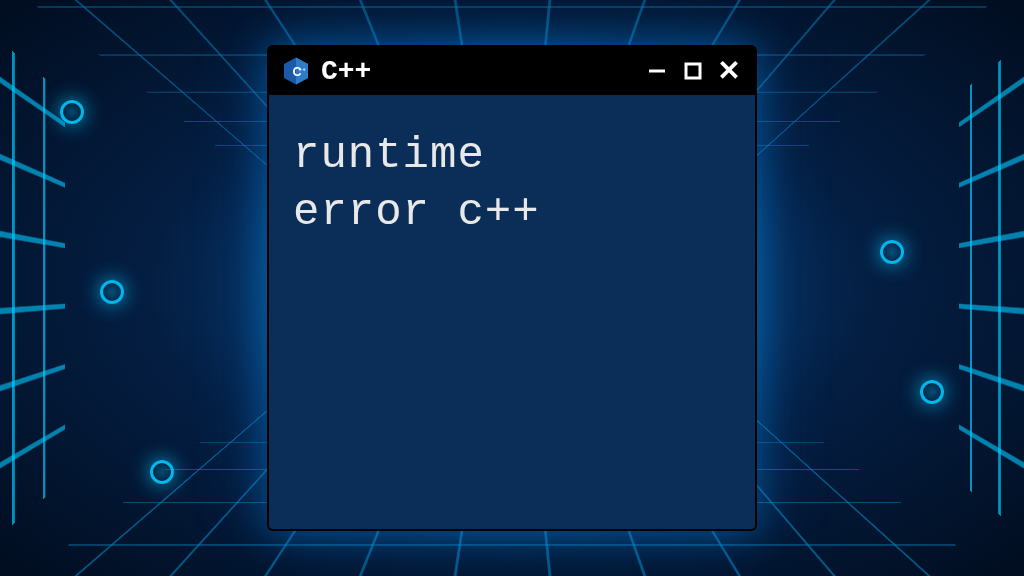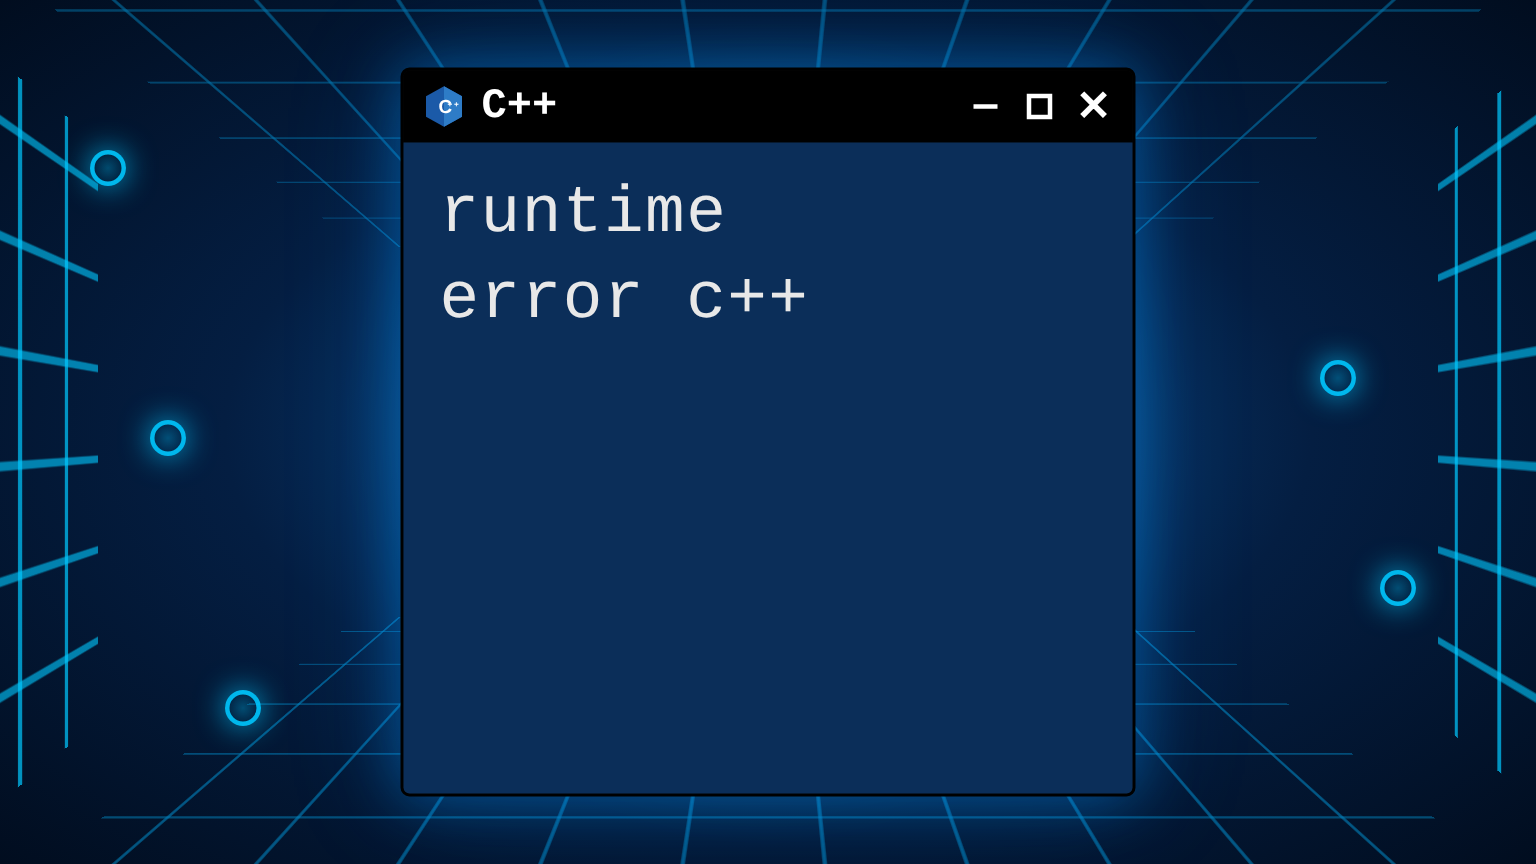--- a/index.html
+++ b/index.html
@@ -168,21 +168,21 @@
 
     .ctrl.minimize svg,
     .ctrl.maximize svg {
       width: 20px;
       height: 20px;
     }
     
     .terminal-body {
       flex: 1;
       background: #0b2e59;
-      padding: 20px 24px;
+      padding: 32px 24px;
       border-radius: 0 0 4px 4px;
     }
     
     .terminal-text {
       color: #e8e8e8;
       font-size: 44px;
       font-family: 'Courier New', monospace;
       line-height: 1.3;
       white-space: pre-line;
       letter-spacing: 1px;

